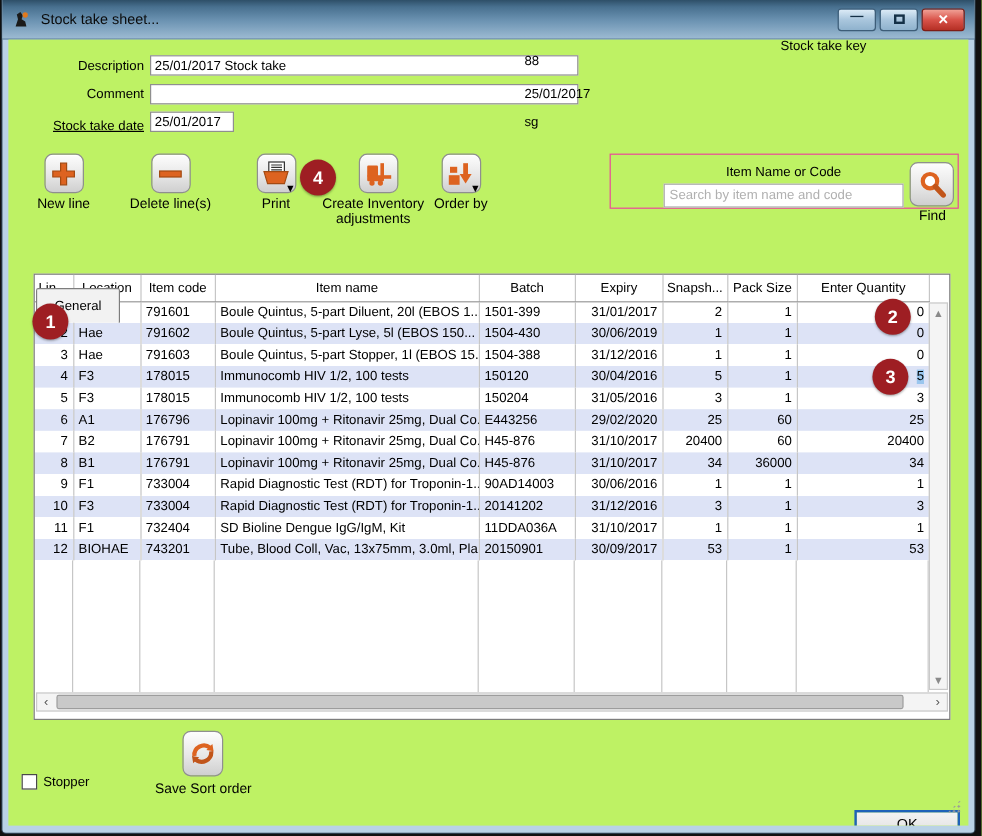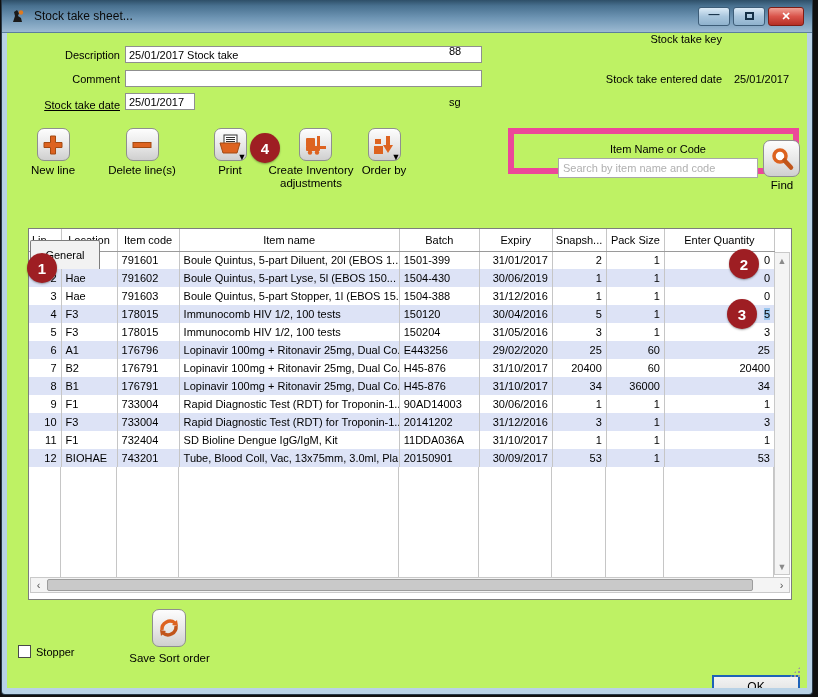--- a/index.html
+++ b/index.html
@@ -17,32 +17,32 @@
   .winbtn.close { width:36px; background:linear-gradient(180deg,#f0a196,#d9534a 50%,#b52f25); border-color:#7e1d15; color:#fff; }
   .maxglyph { width:9px; height:8px; border:2px solid #143047; }
 
   .content { position:absolute; left:5px; right:5px; top:33px; bottom:6px; background:#bef264; overflow:hidden;padding-left:40px; }
 
   
   .frm-label { position:absolute; width:113px; text-align:right; font-size:11px; color:#000; }
   .frm-input { position:absolute; height:17px; border:1px solid #8f8f8f; background:#fff; font-size:11px; font-family:"Liberation Sans",sans-serif; padding:0 3px; }
   .stat-row { position:absolute; left:430px; width:360px; display:flex; font-size:11px; }
   .stat-label { width:285px; text-align:right; color:#000; }
-  .stat-value { margin-left:12px; color:#000; }
+  .stat-value { margin-left:0; color:#000; }
 
   
   .tool { position:absolute; text-align:center; }
   .tool-icon { width:33px; height:33px; margin:0 auto; border:1px solid #8f8f8f; border-radius:7px;
     background:linear-gradient(180deg,#fdfdfd,#e7e7e7 55%,#cfcfcf); position:relative;
     display:flex; align-items:center; justify-content:center; box-shadow:inset 0 1px 0 #fff; }
   .tool-label { font-size:11.5px; color:#000; margin-top:3px; line-height:13px; }
   .dd-arrow { position:absolute; right:-1px; bottom:-2px; font-size:9px; color:#000; line-height:9px; }
 
   
-  .searchbox { position:absolute; left:501px; top:95px; width:291px; height:46px; border:6px solid #ec4899; }
+  .searchbox { position:absolute; left:501px; top:95px; width:291px; height:46px; border:1px solid #ec4899; }
   .search-label { position:absolute; left:44px; top:9px; width:200px; text-align:center; font-size:11px; }
   .search-input { position:absolute; left:44px; top:24px; width:200px; height:20px; border:1px solid #a8a8a8; font-size:11px; padding:0 4px; font-family:"Liberation Sans",sans-serif; background:#fff; }
   .search-input::placeholder { color:#b0b0b0; }
   .find-icon { position:absolute; left:249px; top:6px; width:37px; height:37px; border:1px solid #8f8f8f; border-radius:7px; background:linear-gradient(180deg,#fdfdfd,#e7e7e7 55%,#cfcfcf); display:flex; align-items:center; justify-content:center; }
   .find-label { position:absolute; left:243px; top:45px; width:50px; text-align:center; font-size:11.5px; }
 
   
   .tab { position:absolute; font-size:11px; border:1px solid #7d7d7d; border-bottom:none; background:linear-gradient(180deg,#fbfbfb,#ececec); display:flex; align-items:center; justify-content:center; border-radius:2px 2px 0 0;margin-top:40px; }
   .tab.active { left:23px; top:167px; width:70px; height:29px; z-index:3; background:#f2f2f2; }
   .tab.inactive { left:94px; top:172px; width:50px; height:24px; background:#e2e2e2; z-index:1; }
@@ -110,21 +110,20 @@
     <div class="frm-label" style="left:0; top:40px;">Comment</div>
     <input class="frm-input" style="left: 118px; top: 37px; width: 357px;" value="">
     <div class="frm-label" style="left:0; top:66px;text-decoration:underline;">Stock take date</div>
     <input class="frm-input" style="left: 118px; top: 60px; width: 70px;" value="25/01/2017">
 
     <div class="stat-row" style="top:0;flex-direction:column;">
       <span class="stat-label">Stock take key</span>
       <span class="stat-value">88</span>
     </div>
     <div class="stat-row" style="top:40px;">
-      <span class="stat-label">Stock take entered date</span>
       <span class="stat-value">25/01/2017</span>
     </div>
     <div class="stat-row" style="top:63px;">
       <span class="stat-value">sg</span>
     </div>
 
     <div class="tool" style="left:95px; top:95px; width:80px;">
       <div class="tool-icon">
         <svg width="22" height="22" viewBox="0 0 22 22">
             <rect x="2" y="8.5" width="18" height="5" fill="#dd6320" stroke="#a34a12" stroke-width="1"></rect>

